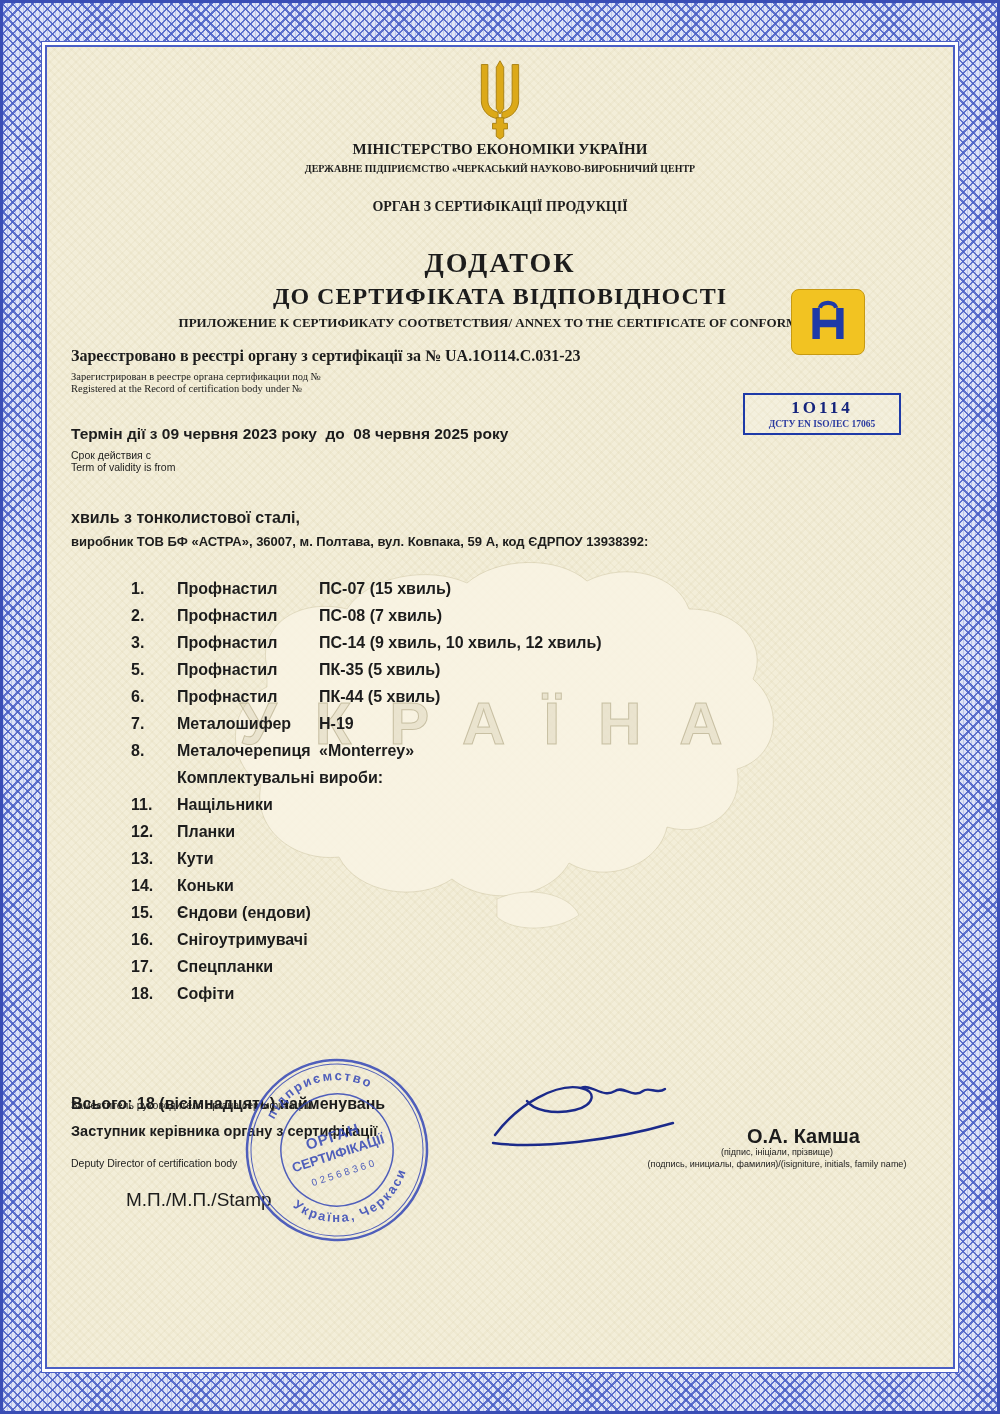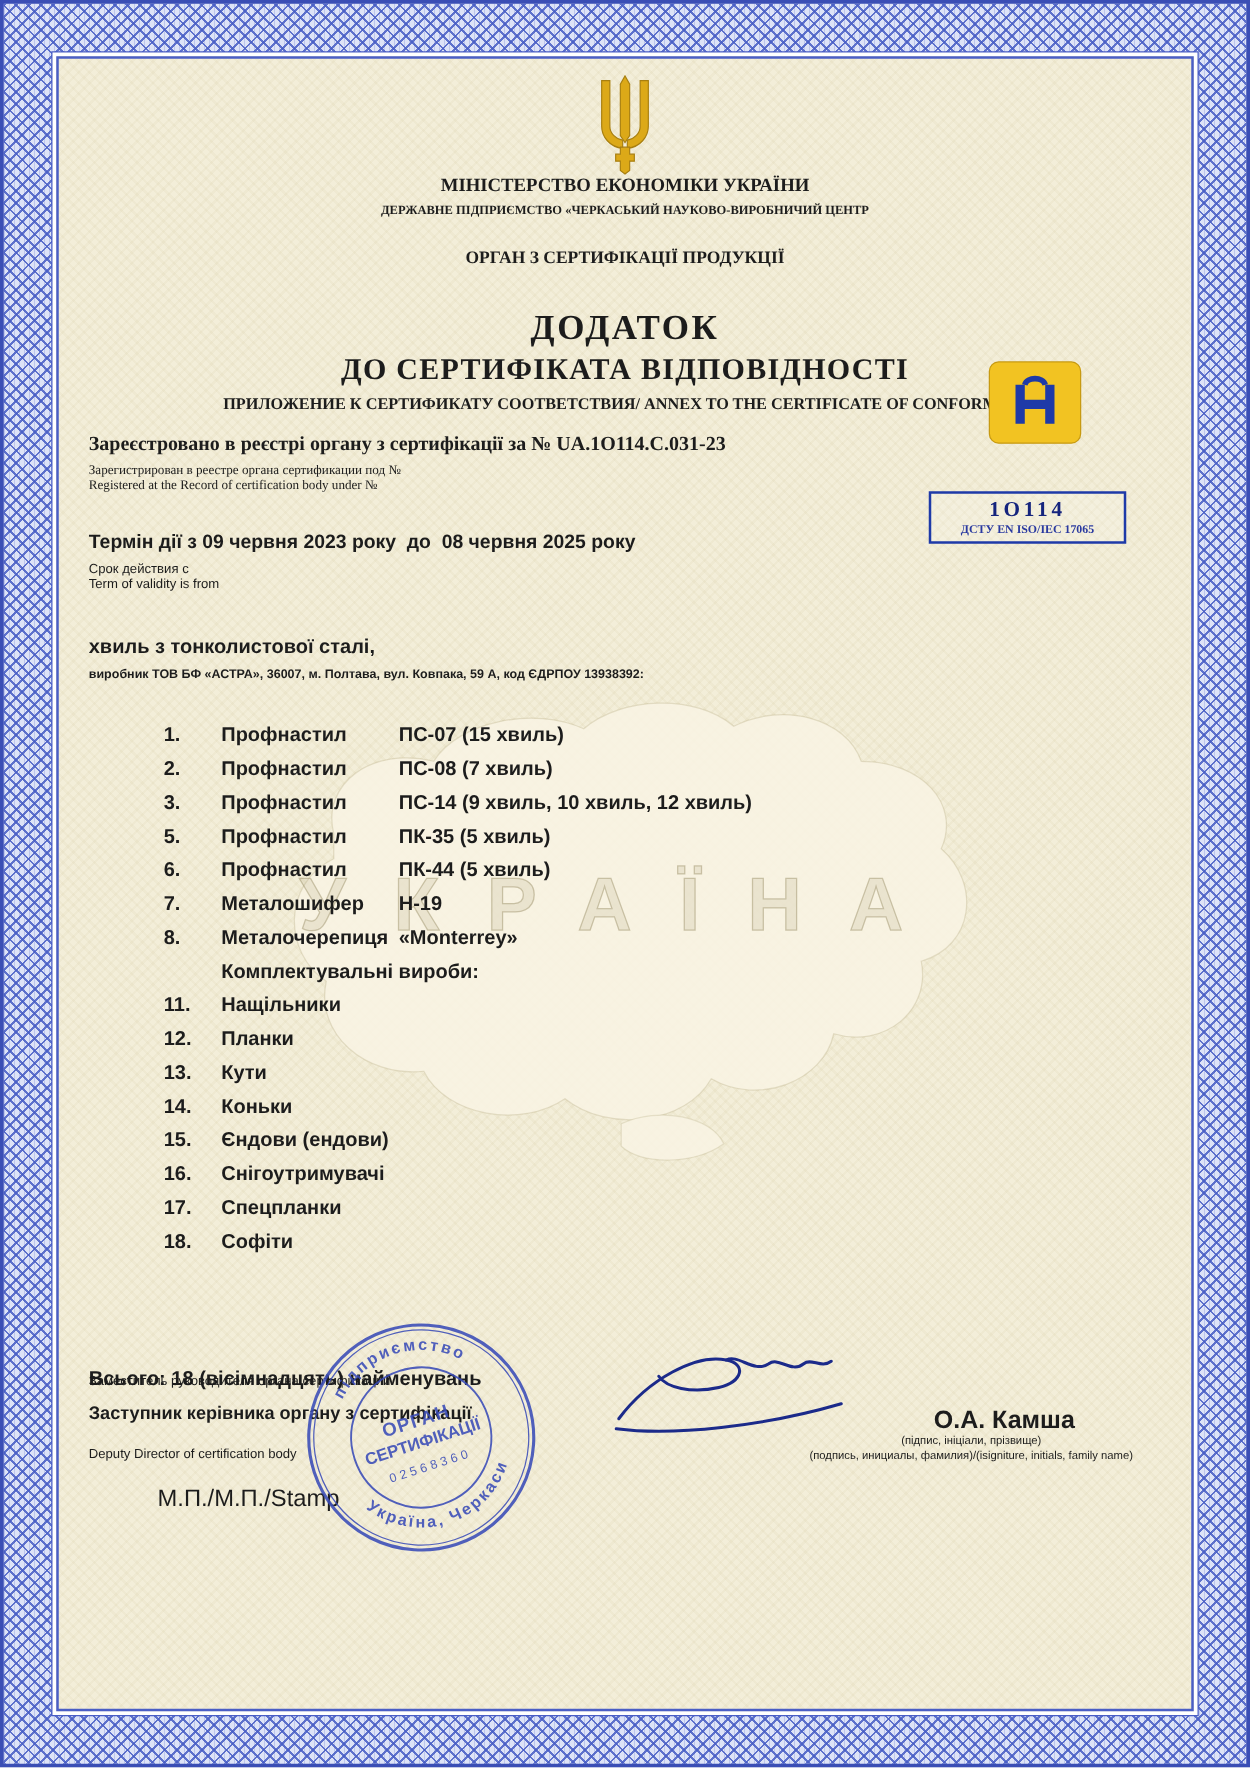--- a/index.html
+++ b/index.html
@@ -77,21 +77,21 @@
     margin-top:16px;
   }
   .code-box .code{font-size:17px;font-weight:bold;letter-spacing:3px;color:#15247d;}
   .code-box .std{font-size:9.5px;font-weight:bold;color:#2a3aa0;margin-top:1px;}
 
   .val-ua{left:24px;top:378px;font-size:15.5px;font-weight:bold;}
   .val-ru{left:24px;top:402px;font-size:10.5px;}
   .val-en{left:24px;top:414px;font-size:10.5px;}
 
   .prod1{left:24px;top:462px;font-size:16px;font-weight:bold;}
-  .prod2{left:24px;top:487px;font-size:10px;font-weight:bold;}
+  .prod2{left:24px;top:487px;font-size:13px;font-weight:bold;}
 
   .items{left:84px;top:528px;font-size:16px;font-weight:bold;}
   .item{height:27px;line-height:27px;white-space:nowrap;}
   .item .n{display:inline-block;width:46px;}
   .item .nm{display:inline-block;min-width:142px;}
 
   .total{left:24px;top:1048px;font-size:16px;font-weight:bold;}
 
   .sp-ua{left:24px;top:1076px;font-size:14.5px;font-weight:bold;}
   .sp-ru{left:24px;top:1036px;font-size:10.5px;margin-top:16px;}

